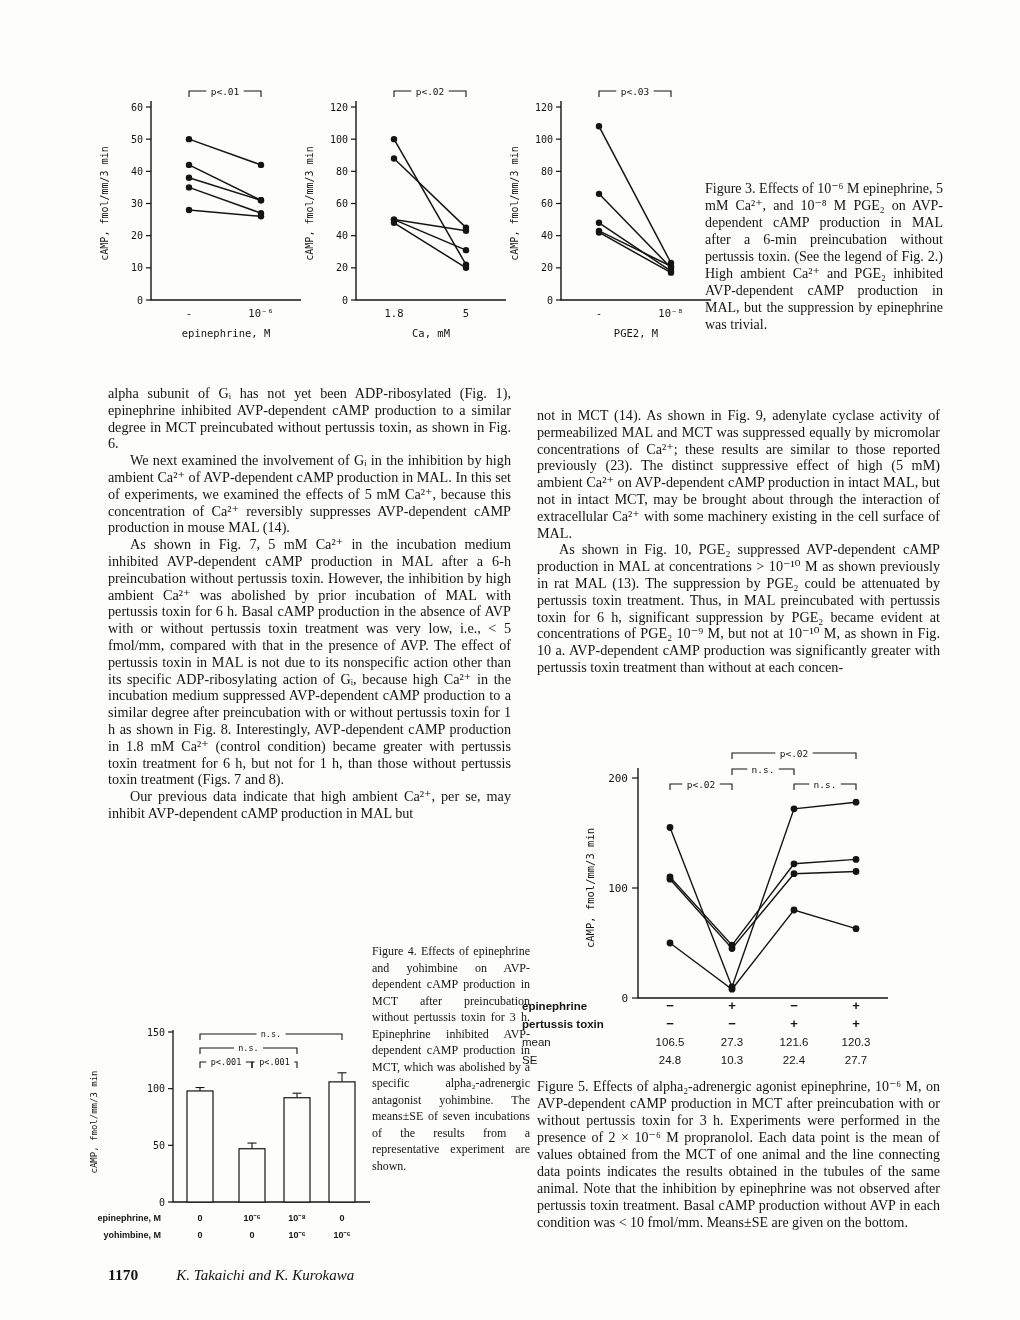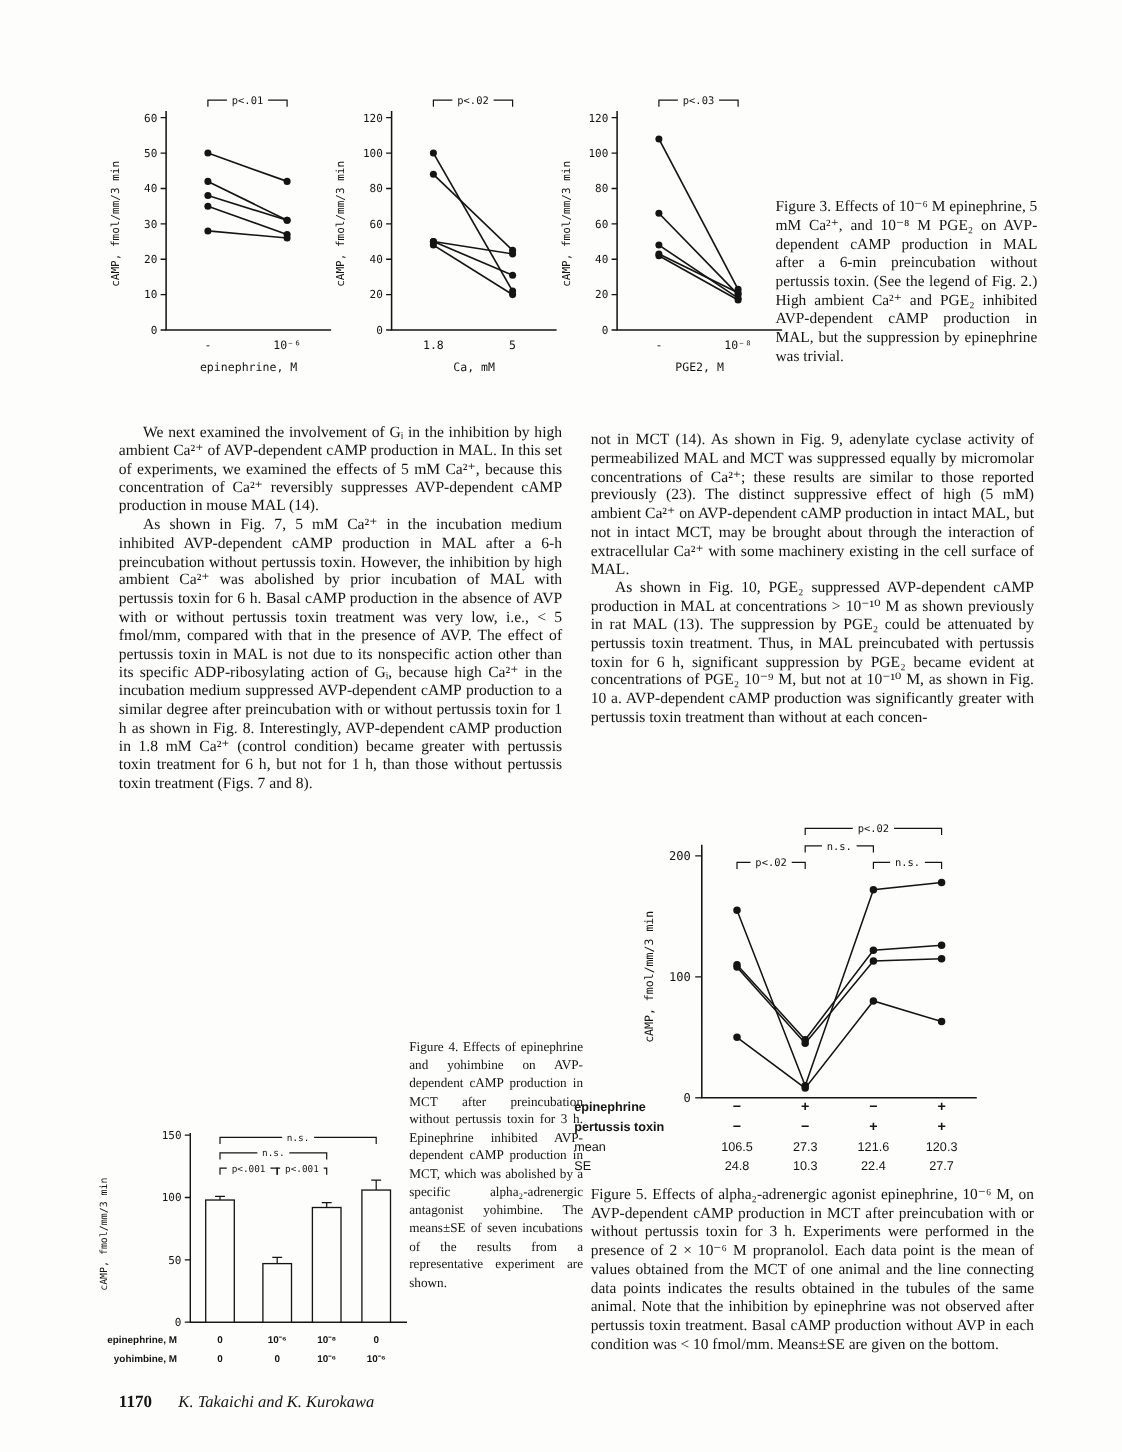--- a/index.html
+++ b/index.html
@@ -6,21 +6,21 @@
   html,body{margin:0;padding:0;background:#ffffff}
   .page{width:1020px;height:1320px;position:relative;background:#fdfdfb;color:#141414;
         font-family:"Liberation Serif","DejaVu Serif",serif;overflow:hidden}
   .abs{position:absolute}
   .body-p{font-size:14.2px;line-height:16.8px;text-align:justify;margin:0}
   .indent{text-indent:22px}
   .caption{font-size:14px;line-height:17px;text-align:justify}
   .fig4cap{font-size:12px;line-height:16.5px;text-align:justify}
   .cap-label{}
   .footer-page{font-weight:bold;font-size:15.5px}
-  .footer-authors{font-style:italic;font-size:15px;margin-left:20px}
+  .footer-authors{font-style:italic;font-size:15px;margin-left:34px}
   svg text{fill:#141414}
 </style>
 </head>
 <body>
 
 <div class="page">
 
   <div class="abs" id="fig3a" style="left:95px;top:80px"><svg width="220" height="264" viewBox="0 0 220 264">
         <path d="M 56 21 L 56 220 L 206 220" stroke="#141414" stroke-width="1.4" fill="none"></path>
         <line x1="51" y1="220" x2="56" y2="220" stroke="#141414" stroke-width="1.2"></line>
@@ -135,25 +135,27 @@
         <text x="131" y="257" font-family="'DejaVu Sans Mono',monospace" font-size="10.5" text-anchor="middle">PGE2, M</text>
         <text x="13" y="123.5" font-family="'DejaVu Sans Mono',monospace" font-size="10" text-anchor="middle" transform="rotate(-90 13 123.5)">cAMP, fmol/mm/3 min</text>
       </svg></div>
 
   <div class="abs caption" style="left:705px;top:180px;width:238px">
     <span class="cap-label">Figure 3.</span>
     <span>Effects of 10⁻⁶ M epinephrine, 5 mM Ca²⁺, and 10⁻⁸ M PGE₂ on AVP-dependent cAMP production in MAL after a 6-min preincubation without pertussis toxin. (See the legend of Fig. 2.) High ambient Ca²⁺ and PGE₂ inhibited AVP-dependent cAMP production in MAL, but the suppression by epinephrine was trivial.</span>
   </div>
 
   <div class="abs" style="left:108px;top:385px;width:403px">
+    <p class="body-p">alpha subunit of Gᵢ has not yet been ADP-ribosylated (Fig. 1), epinephrine inhibited AVP-dependent cAMP production to a similar degree in MCT preincubated without pertussis toxin, as shown in Fig. 6.</p>
     <p class="body-p indent">We next examined the involvement of Gᵢ in the inhibition by high ambient Ca²⁺ of AVP-dependent cAMP production in MAL. In this set of experiments, we examined the effects of 5 mM Ca²⁺, because this concentration of Ca²⁺ reversibly suppresses AVP-dependent cAMP production in mouse MAL (14).</p>
     <p class="body-p indent">As shown in Fig. 7, 5 mM Ca²⁺ in the incubation medium inhibited AVP-dependent cAMP production in MAL after a 6-h preincubation without pertussis toxin. However, the inhibition by high ambient Ca²⁺ was abolished by prior incubation of MAL with pertussis toxin for 6 h. Basal cAMP production in the absence of AVP with or without pertussis toxin treatment was very low, i.e., &lt; 5 fmol/mm, compared with that in the presence of AVP. The effect of pertussis toxin in MAL is not due to its nonspecific action other than its specific ADP-ribosylating action of Gᵢ, because high Ca²⁺ in the incubation medium suppressed AVP-dependent cAMP production to a similar degree after preincubation with or without pertussis toxin for 1 h as shown in Fig. 8. Interestingly, AVP-dependent cAMP production in 1.8 mM Ca²⁺ (control condition) became greater with pertussis toxin treatment for 6 h, but not for 1 h, than those without pertussis toxin treatment (Figs. 7 and 8).</p>
-  </div>
-
-  <div class="abs" style="left:537px;top:392px;width:403px">
+    <p class="body-p indent">Our previous data indicate that high ambient Ca²⁺, per se, may inhibit AVP-dependent cAMP production in MAL but</p>
+  </div>
+
+  <div class="abs" style="left:537px;top:407px;width:403px">
     <p class="body-p">not in MCT (14). As shown in Fig. 9, adenylate cyclase activity of permeabilized MAL and MCT was suppressed equally by micromolar concentrations of Ca²⁺; these results are similar to those reported previously (23). The distinct suppressive effect of high (5 mM) ambient Ca²⁺ on AVP-dependent cAMP production in intact MAL, but not in intact MCT, may be brought about through the interaction of extracellular Ca²⁺ with some machinery existing in the cell surface of MAL.</p>
     <p class="body-p indent">As shown in Fig. 10, PGE₂ suppressed AVP-dependent cAMP production in MAL at concentrations &gt; 10⁻¹⁰ M as shown previously in rat MAL (13). The suppression by PGE₂ could be attenuated by pertussis toxin treatment. Thus, in MAL preincubated with pertussis toxin for 6 h, significant suppression by PGE₂ became evident at concentrations of PGE₂ 10⁻⁹ M, but not at 10⁻¹⁰ M, as shown in Fig. 10 a. AVP-dependent cAMP production was significantly greater with pertussis toxin treatment than without at each concen-</p>
   </div>
 
   <div class="abs" id="fig5" style="left:520px;top:718px"><svg width="445" height="352" viewBox="0 0 445 352">
         <path d="M 118 50 L 118 280 L 368 280" stroke="#141414" stroke-width="1.4" fill="none"></path>
         <line x1="112" y1="280" x2="118" y2="280" stroke="#141414" stroke-width="1.2"></line>
         <text x="108" y="284" font-family="'DejaVu Sans Mono',monospace" font-size="11" text-anchor="end">0</text>
         <line x1="112" y1="170" x2="118" y2="170" stroke="#141414" stroke-width="1.2"></line>
         <text x="108" y="174" font-family="'DejaVu Sans Mono',monospace" font-size="11" text-anchor="end">100</text>

